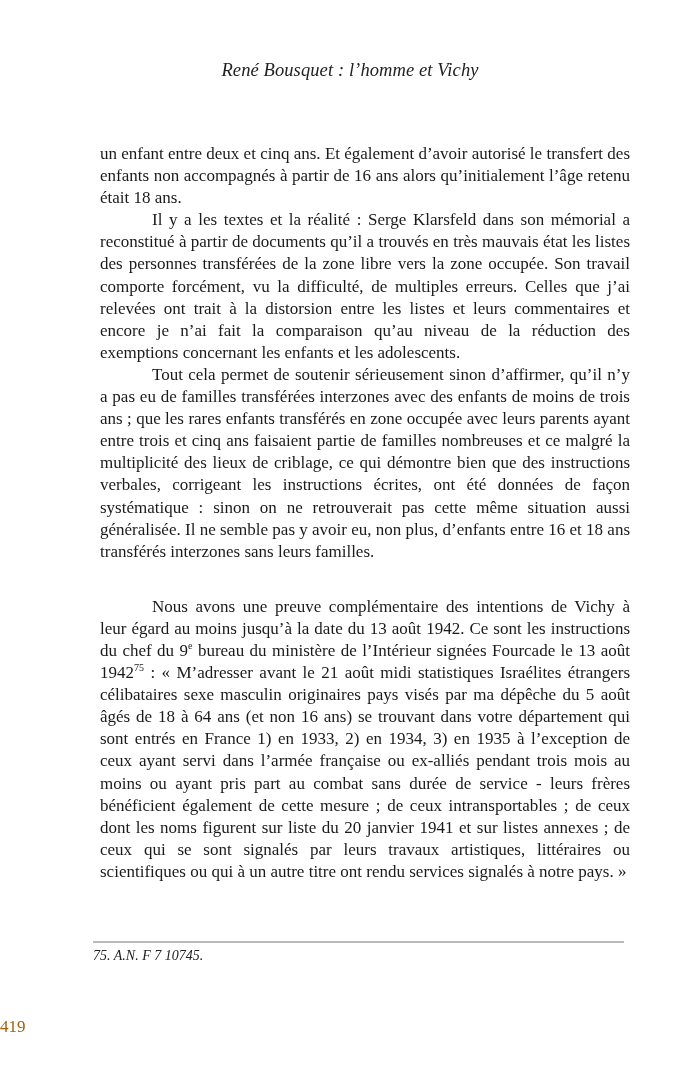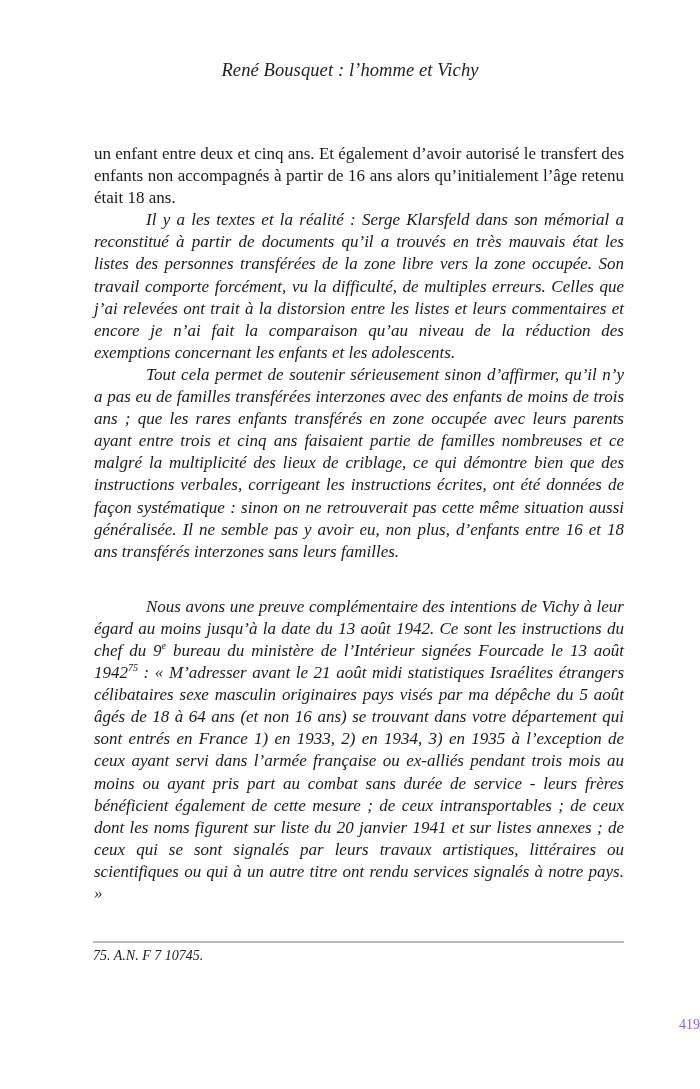--- a/index.html
+++ b/index.html
@@ -1,26 +1,26 @@
 <!DOCTYPE html>
 <html><head>
   <meta charset="utf-8">
   <style>
     html, body { margin: 0; padding: 0; background: #ffffff; }
     body { width: 700px; height: 1089px; position: relative; overflow: hidden; }
     .page { position: absolute; left: 0; top: 0; width: 566px; height: 1089px; background: #fff; color: #1a1a1a; font-family: "Liberation Serif", "DejaVu Serif", serif; }
     .running-head { position: absolute; top: 60px; left: 0; width: 700px; text-align: center; font-style: italic; font-size: 18.5px; color: #222; letter-spacing: 0.1px; }
-    .body-text { position: absolute; left: 94px; top: 143px; width: 530px; font-size: 17px; line-height: 22.1px; text-align: justify; }
+    .body-text { position: absolute; left: 100px; top: 143px; width: 530px; font-size: 17px; line-height: 22.1px; text-align: justify; }
     .body-text p { margin: 0; }
-    .indent { text-indent: 52px; font-style: italic; }
+    .indent { text-indent: 52px; }
     .gap { height: 33px; }
     sup { font-size: 10px; line-height: 0; vertical-align: super; }
     .fn-rule { position: absolute; left: 93px; top: 941px; width: 531px; height: 0; border-top: 2px solid #b9b9b9; }
     .footnote { position: absolute; left: 93px; top: 948px; font-style: italic; font-size: 14px; color: #222; }
-    .folio { position: absolute; top: 1017px; left: 0; width: 700px; text-align: right; font-size: 14px; color: #8b5cf6; }
+    .folio { position: absolute; top: 1017px; left: 0; width: 700px; text-align: left; font-size: 17px; color: #a16207; }
   </style>
 </head>
 <body>
 
 <div class="page">
   <div class="running-head">René Bousquet : l’homme et Vichy</div>
 
   <div class="body-text">
     <p>un enfant entre deux et cinq ans. Et également d’avoir autorisé le transfert des enfants non accompagnés à partir de 16 ans alors qu’initialement l’âge retenu était 18 ans.</p>
     <p class="indent">Il y a les textes et la réalité : Serge Klarsfeld dans son mémorial a reconstitué à partir de documents qu’il a trouvés en très mauvais état les listes des personnes transférées de la zone libre vers la zone occupée. Son travail comporte forcément, vu la difficulté, de multiples erreurs. Celles que j’ai relevées ont trait à la distorsion entre les listes et leurs commentaires et encore je n’ai fait la comparaison qu’au niveau de la réduction des exemptions concernant les enfants et les adolescents.</p>

